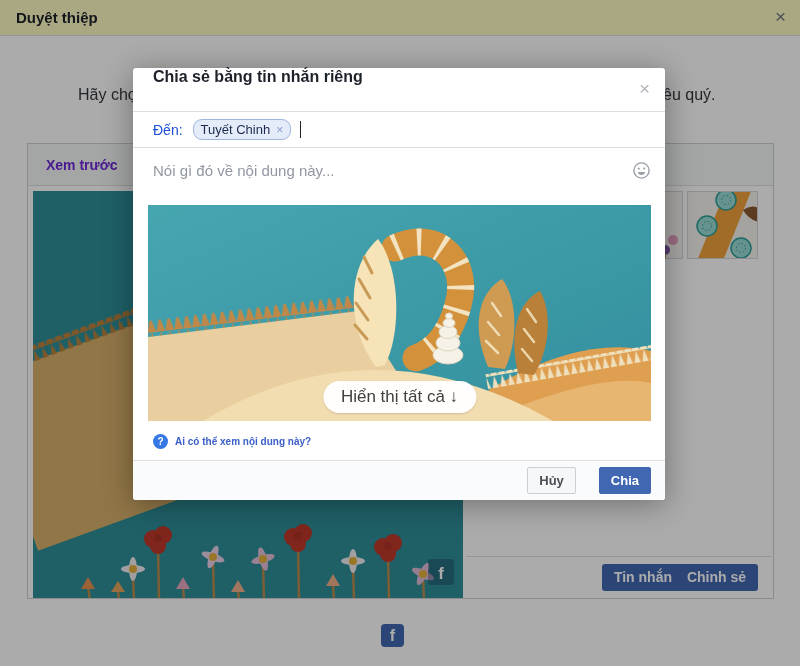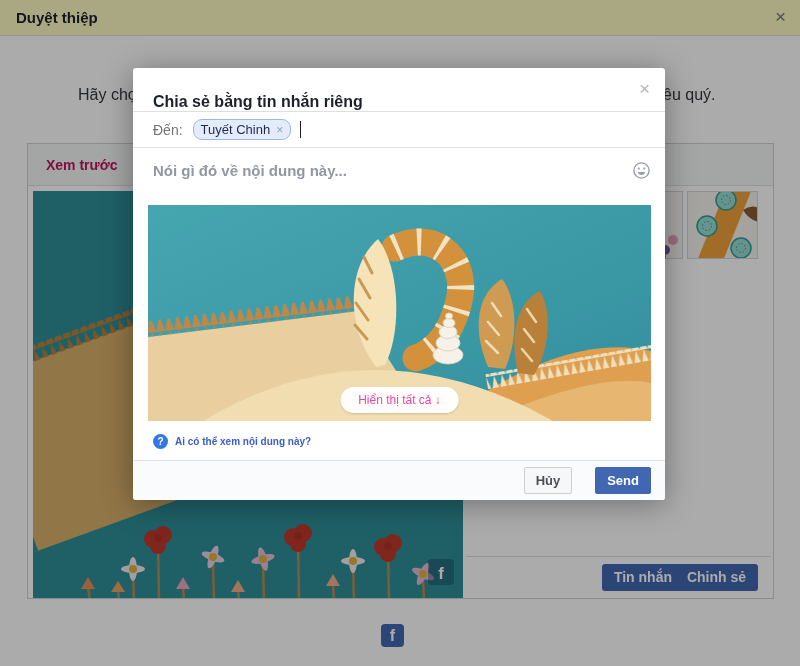--- a/index.html
+++ b/index.html
@@ -17,21 +17,21 @@
 
   .subtitle-frag { position:absolute; top:86px; font-size:16px; color:#34383d; }
   .subtitle-left { left:78px; }
   .subtitle-right { left:655px; }
 
   .panel { position:absolute; left:27px; top:143px; width:747px; height:456px;
            background:#fff; border:1px solid #ccd0d5; overflow:hidden; }
   .panel-tabbar { position:absolute; left:0; top:0; right:0; height:42px;
                   background:#f5f6f7; border-bottom:1px solid #dddfe2;
                   display:flex; align-items:center; }
-  .panel-tab { font-size:14px; font-weight:bold; color:#be185d; padding-left:18px; }
+  .panel-tab { font-size:14px; font-weight:bold; color:#6d28d9; padding-left:18px; }
 
   .preview-wrap { position:absolute; left:5px; top:47px; width:430px; height:410px; overflow:hidden; }
   .thumb { position:absolute; top:47px; width:71px; height:68px; border:1px solid #d3d6db; overflow:hidden; background:#fff; }
   .thumb-a { left:584px; }
   .thumb-b { left:659px; }
 
   .panel-sep { position:absolute; left:438px; right:2px; top:412px; height:1px; background:#dddfe2; }
   .panel-btn { position:absolute; top:420px; height:27px; line-height:27px; padding:0 12px;
                background:#4267b2; color:#fff; font-size:14px; font-weight:bold;
                border-radius:3px; border:none; cursor:pointer;margin-left:39px; }
@@ -43,41 +43,41 @@
               font-size:16px; text-align:center; line-height:23px; }
 
   
   .overlay { position:absolute; inset:0; background:rgba(0,0,0,0.33); z-index:5; }
 
   
   .modal { position:absolute; left:133px; top:68px; width:532px; height:432px;
            background:#fff; border-radius:3px; z-index:10;
            box-shadow:0 4px 30px rgba(0,0,0,0.35); }
   .modal-header { position:relative; height:44px; border-bottom:1px solid #dddfe2;
-                  display:flex; align-items:flex-end; padding:0 20px; }
+                  display:flex; align-items:flex-start; padding:0 20px; }
   .modal-title { font-size:16px; font-weight:bold; color:#1d2129; }
   .modal-close { position:absolute; right:15px; top:10px; font-size:19px; color:#b4b8bd; cursor:pointer; }
 
   .to-row { height:36px; border-bottom:1px solid #dddfe2; display:flex; align-items:center; padding:0 20px; }
-  .to-label { font-size:14px; color:#737373; }
+  .to-label { font-size:14px; color:#1d4ed8; }
   .token { display:inline-flex; align-items:center; margin-left:10px;
            background:#e4ecfa; border:1px solid #9eb6e0; border-radius:9px;
            padding:2px 7px; font-size:13px; color:#1c2b4d; cursor:default; }
   .token-x { margin-left:6px; color:#8aa0c9; font-size:12px; cursor:pointer; }
   .caret { width:1px; height:17px; background:#1d2129; margin-left:9px; animation:blink 1.1s steps(1) infinite; }
   @keyframes blink { 50% { opacity:0; } }
 
   .compose { position:relative; height:57px; padding:14px 40px 0 20px; cursor:text; }
-  .placeholder { font-size:15px; color:#9197a3;font-weight:bold; }
+  .placeholder { font-size:15px; color:#9197a3; }
   .emoji-btn { position:absolute; right:14px; top:13px; width:19px; height:19px; cursor:pointer; }
 
   .image-wrap { position:relative; margin:0 15px; width:503px; height:216px; overflow:hidden; }
   .showall-pill { position:absolute; left:50%; transform:translateX(-50%); bottom:8px;
                   background:rgba(255,255,255,0.96); border:none; border-radius:16px;
-                  padding:6px 18px; font-size:12px; color:#ec4899; cursor:pointer;
+                  padding:6px 18px; font-size:17px; color:#404040; cursor:pointer;
                   font-family:inherit; box-shadow:0 1px 2px rgba(0,0,0,0.15); }
 
   .audience-row { display:flex; align-items:center; margin:9px 20px 0 20px; height:22px; }
   .q-icon { width:15px; height:15px; border-radius:50%; background:#3578e5; color:#fff;
             font-size:10px; font-weight:bold; text-align:center; line-height:15px; flex:0 0 15px; }
   .audience-link { margin-left:7px; font-size:10px; font-weight:600; color:#3b5fc8; cursor:pointer; }
 
   .modal-footer { position:absolute; left:0; right:0; bottom:0; height:40px;
                   background:#fafbfc; border-top:1px solid #dddfe2; border-radius:0 0 3px 3px;
                   display:flex; align-items:center; justify-content:flex-end; padding:0 14px; gap:8px; }
@@ -326,16 +326,16 @@
       <button class="showall-pill">Hiển thị tất cả ↓</button>
     </div>
 
     <div class="audience-row">
       <span class="q-icon">?</span>
       <span class="audience-link">Ai có thể xem nội dung này?</span>
     </div>
 
     <div class="modal-footer">
       <button class="btn btn-cancel">Hủy</button>
-      <button class="btn btn-send">Send</button>
+      <button class="btn btn-send">Chia</button>
     </div>
   </div>
 </div>
 
 </body></html>

